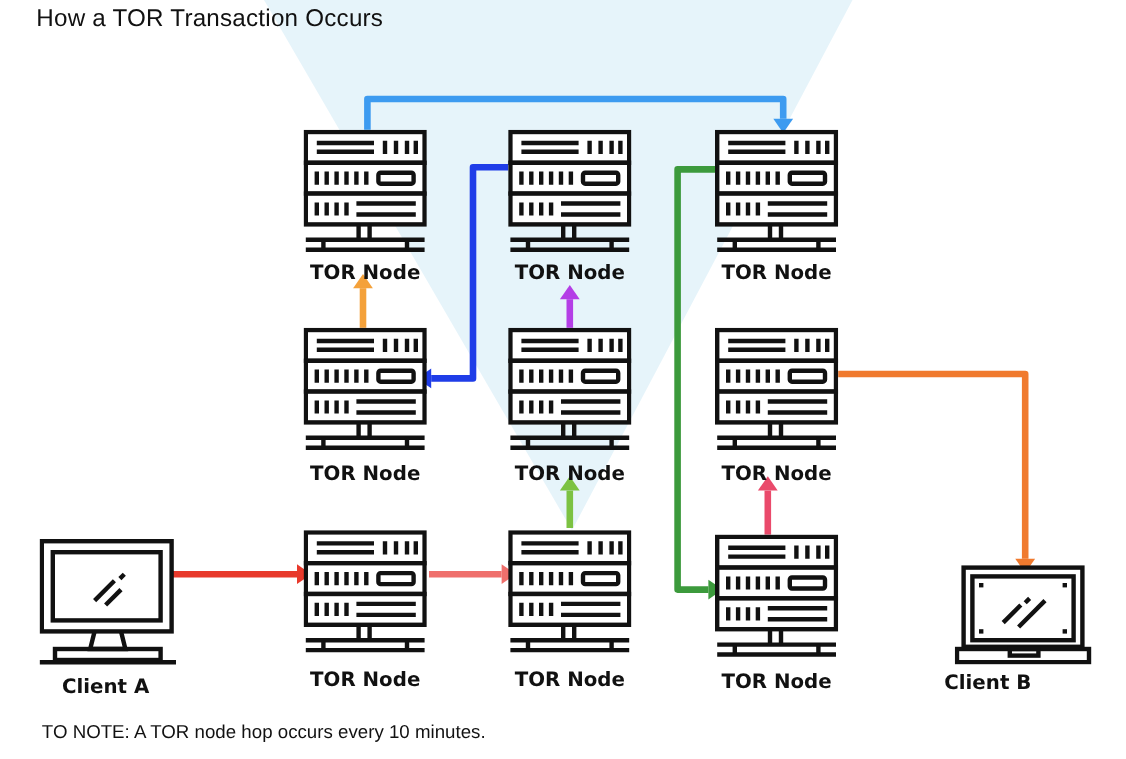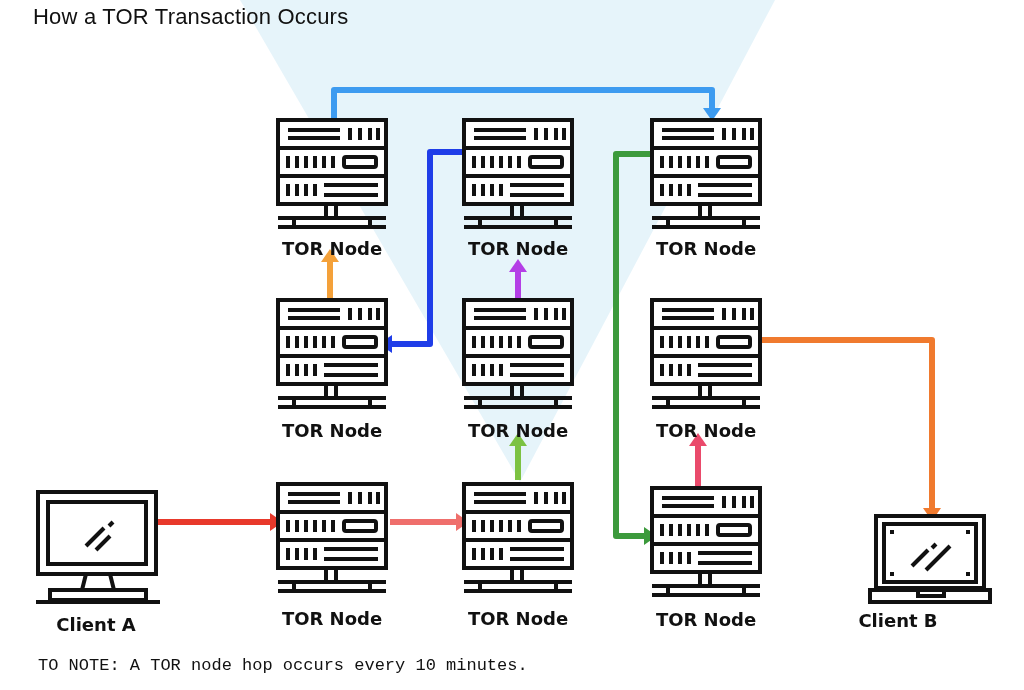--- a/index.html
+++ b/index.html
@@ -2,21 +2,21 @@
 <html><head>
 <meta charset="utf-8">
 <style>
   html, body { margin: 0; padding: 0; background: #ffffff; }
   body { width: 1024px; height: 690px; position: relative; overflow: hidden;
          font-family: "DejaVu Sans", "Liberation Sans", sans-serif; }
   #bg { position: absolute; left: 0; top: 0; }
   #title { position: absolute; left: 33px; top: 4px; font-size: 22px; font-weight: 300;
            color: #111; letter-spacing: 0.2px; font-family: "Liberation Sans", sans-serif; }
   #note { position: absolute; left: 38px; top: 656px; font-size: 17px; color: #111;
-          font-family: Liberation Mono, monospace; }
+          font-family: Liberation Sans, sans-serif; }
   .label { position: absolute; font-weight: bold; font-size: 18px; color: #111;
            font-family: "DejaVu Sans", sans-serif; text-align: center; width: 140px; }
   .node { position: absolute; width: 112px; height: 112px; }
   .client { position: absolute; }
 </style>
 </head>
 <body>
 
 <svg id="bg" width="1024" height="690">
   <polygon points="240,0 775,0 520,482" fill="#e6f4fa"></polygon>

